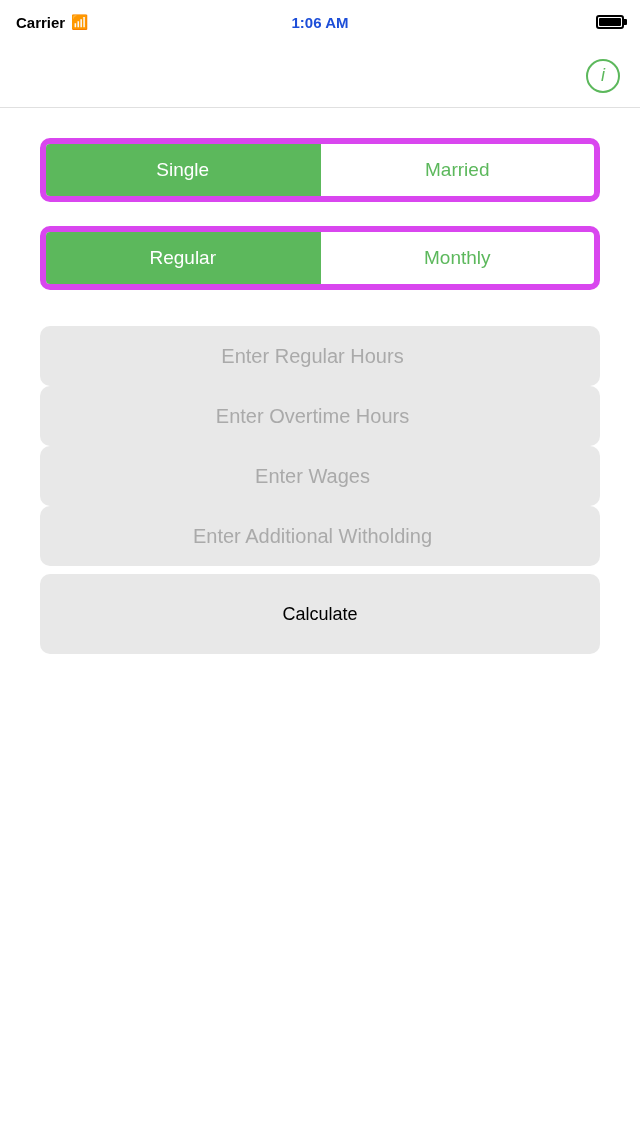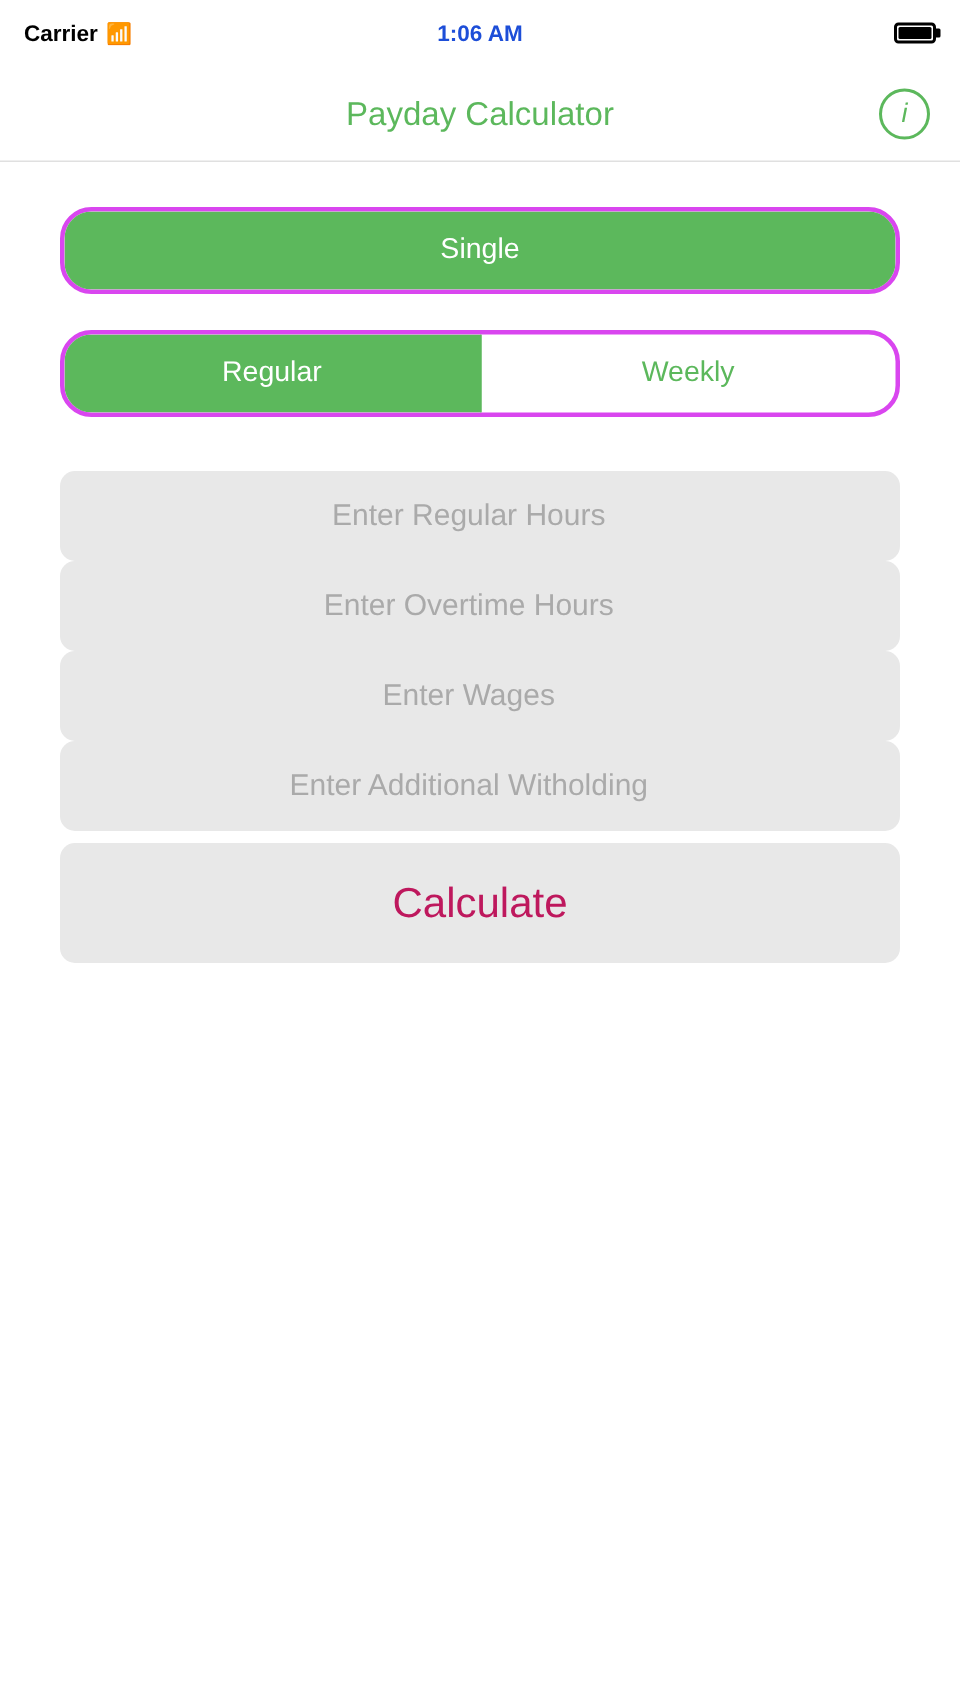--- a/index.html
+++ b/index.html
@@ -122,22 +122,22 @@
     }
 
     
     .main-content {
       padding: 30px 40px;
     }
 
     
     .toggle-group {
       display: flex;
-      border: 3px solid #d946ef;
-      border-radius: 21px;
+      border: 6px solid #d946ef;
+      border-radius: 10px;
       overflow: hidden;
       margin-bottom: 24px;
     }
 
     .toggle-btn {
       flex: 1;
       height: 52px;
       border: none;
       background: transparent;
       font-size: 19px;
@@ -178,22 +178,22 @@
       color: #aaa;
     }
 
     
     .calculate-btn {
       width: 100%;
       height: 80px;
       background: #e8e8e8;
       border: none;
       border-radius: 10px;
-      font-size: 28px;
-      color: #be185d;
+      font-size: 18px;
+      color: #000000;
       cursor: pointer;
       margin-top: 8px;
       font-weight: 400;
     }
   </style>
 </head>
 <body>
 
 <div class="status-bar">
   <div class="status-left">
@@ -202,37 +202,37 @@
   </div>
   <div class="status-center">1:06 AM</div>
   <div class="status-right">
     <div class="battery">
       <div class="battery-fill"></div>
     </div>
   </div>
 </div>
 
 <div class="nav-bar">
-  <span class="nav-title">Payday Calculator</span>
   <div class="info-button">
     <span>i</span>
   </div>
 </div>
 
 <div class="main-content">
 
   
   <div class="toggle-group">
     <button class="toggle-btn active">Single</button>
+    <button class="toggle-btn">Married</button>
   </div>
 
   
   <div class="toggle-group period">
     <button class="toggle-btn active">Regular</button>
-    <button class="toggle-btn">Weekly</button>
+    <button class="toggle-btn">Monthly</button>
   </div>
 
   
   <input class="input-field" type="number" placeholder="Enter Regular Hours" style="">
 
   <input class="input-field" type="number" placeholder="Enter Overtime Hours" style="">
 
   <input class="input-field" type="number" placeholder="Enter Wages" style="">
 
   <input class="input-field" type="number" placeholder="Enter Additional Witholding" style="">

